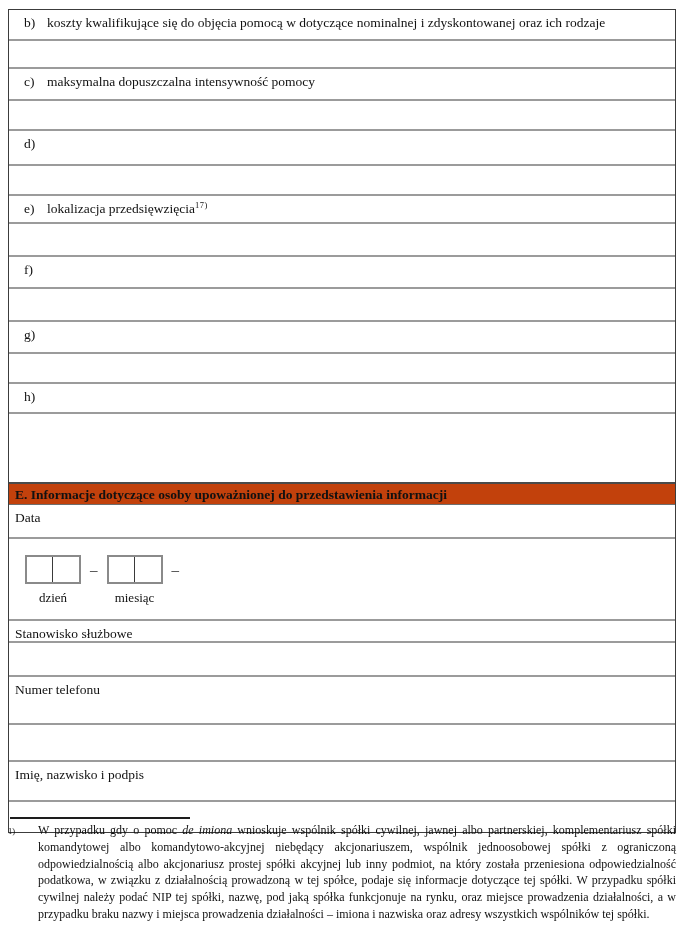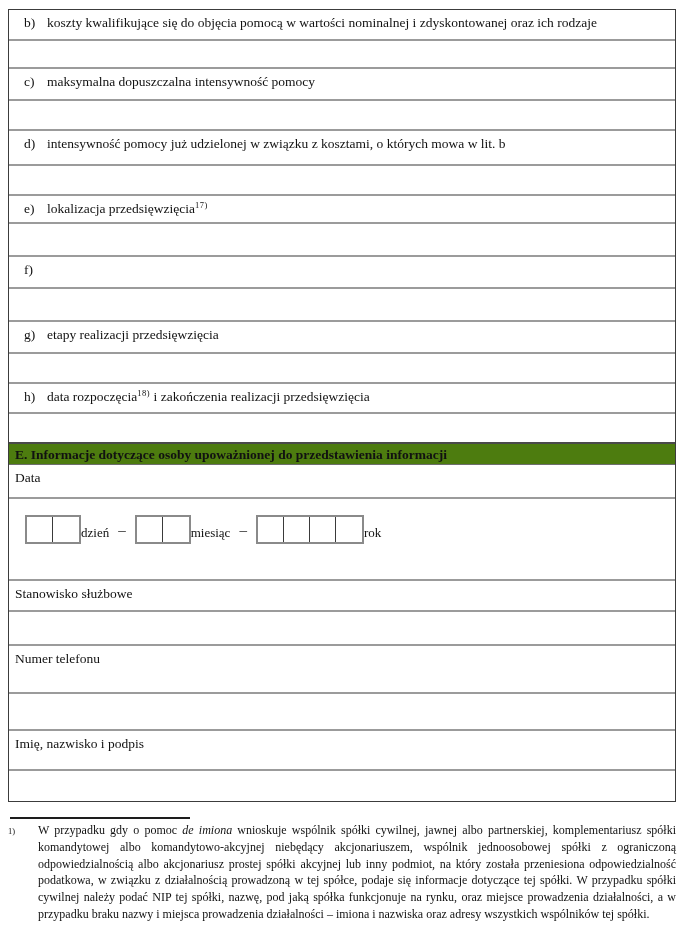--- a/index.html
+++ b/index.html
@@ -22,30 +22,31 @@
   }
   .row { width: 100%; position: relative; }
   .row + .row { border-top: 2px solid #9b9b9b; }
   .label-row { font-size: 13.5px; padding: 5px 10px 0 15px; display: flex; align-items: flex-start; }
   .letter { width: 23px; flex: 0 0 23px; }
   .label-text { flex: 1; }
   .fnref { font-size: 8.5px; vertical-align: super; line-height: 0; letter-spacing: 0.5px; }
   .section-row {
     font-weight: bold; font-size: 13.5px;
     padding: 3px 10px 0 6px;
-    background: #4d7c0f;
+    background: #c2410c;
     border-top: 2px solid #4a4a4a !important;
+    margin-top: 40px;
   }
   .section-row + .row { border-top: 1px solid #6e6e6e; }
   .field-row { font-size: 13.5px; padding: 5px 10px 8px 6px; }
 
   
   .date-row { padding: 16px 0 0 16px; }
   .date-line { display: flex; align-items: flex-start; }
-  .dgroup { display: flex; flex-direction: row; align-items: center; }
+  .dgroup { display: flex; flex-direction: column; align-items: center; }
   .dcells { display: flex; border: 2px solid #8a8a8a; background: #fff; }
   .dcell { width: 26px; height: 25px; border-right: 1px solid #3a3a3a; background: #fff; }
   .dcell:last-child { border-right: none; }
   .dash { margin: 7px 9px 0 9px; font-size: 15px; color: #222; }
   .dlabel { margin-top: 6px; font-size: 13px; }
 
   
   .footnote-sep {
     position: absolute; top: 817px; left: 10px;
     width: 180px; border-top: 2px solid #1d1d1d;
@@ -60,56 +61,53 @@
 </style>
 </head>
 <body>
 
 <div class="page">
 
   <div class="form-table">
 
     <div class="row label-row" style="height:29px">
       <span class="letter">b)</span>
-      <span class="label-text">koszty kwalifikujące się do objęcia pomocą w wartości nominalnej i zdyskontowanej oraz ich rodzaje</span>
+      <span class="label-text">koszty kwalifikujące się do objęcia pomocą w dotyczące nominalnej i zdyskontowanej oraz ich rodzaje</span>
     </div>
     <div class="row" style="height:28px"></div>
 
     <div class="row label-row" style="height:32px">
       <span class="letter">c)</span>
       <span class="label-text">maksymalna dopuszczalna intensywność pomocy</span>
     </div>
     <div class="row" style="height:30px"></div>
 
     <div class="row label-row" style="height:35px">
       <span class="letter">d)</span>
-      <span class="label-text">intensywność pomocy już udzielonej w związku z kosztami, o których mowa w lit. b</span>
     </div>
     <div class="row" style="height:30px"></div>
 
     <div class="row label-row" style="height:28px">
       <span class="letter">e)</span>
       <span class="label-text"><span>lokalizacja przedsięwzięcia</span><span class="fnref">17)</span></span>
     </div>
     <div class="row" style="height:33px"></div>
 
     <div class="row label-row" style="height:32px">
       <span class="letter">f)</span>
     </div>
     <div class="row" style="height:33px"></div>
 
     <div class="row label-row" style="height:32px">
       <span class="letter">g)</span>
-      <span class="label-text">etapy realizacji przedsięwzięcia</span>
     </div>
     <div class="row" style="height:30px"></div>
 
     <div class="row label-row" style="height:30px">
       <span class="letter">h)</span>
-      <span class="label-text"><span>data rozpoczęcia</span><span class="fnref">18)</span> <span>i zakończenia realizacji przedsięwzięcia</span></span>
     </div>
     <div class="row" style="height:30px"></div>
 
     <div class="row section-row" style="height:22px">
       <span>E. Informacje dotyczące osoby upoważnionej do przedstawienia informacji</span>
     </div>
 
     <div class="row field-row" style="height:33px">
       <span>Data</span>
     </div>
@@ -125,33 +123,24 @@
         </div>
         <span class="dash">–</span>
         <div class="dgroup">
           <div class="dcells">
             <span class="dcell"></span>
               <span class="dcell"></span>
           </div>
           <span class="dlabel">miesiąc</span>
         </div>
         <span class="dash">–</span>
-        <div class="dgroup">
-          <div class="dcells">
-            <span class="dcell"></span>
-              <span class="dcell"></span>
-              <span class="dcell"></span>
-              <span class="dcell"></span>
-          </div>
-          <span class="dlabel">rok</span>
-        </div>
       </div>
     </div>
 
-    <div class="row field-row" style="height:31px">
+    <div class="row field-row" style="height:22px">
       <span>Stanowisko służbowe</span>
     </div>
     <div class="row" style="height:34px"></div>
 
     <div class="row field-row" style="height:48px">
       <span>Numer telefonu</span>
     </div>
     <div class="row" style="height:37px"></div>
 
     <div class="row field-row" style="height:40px">

